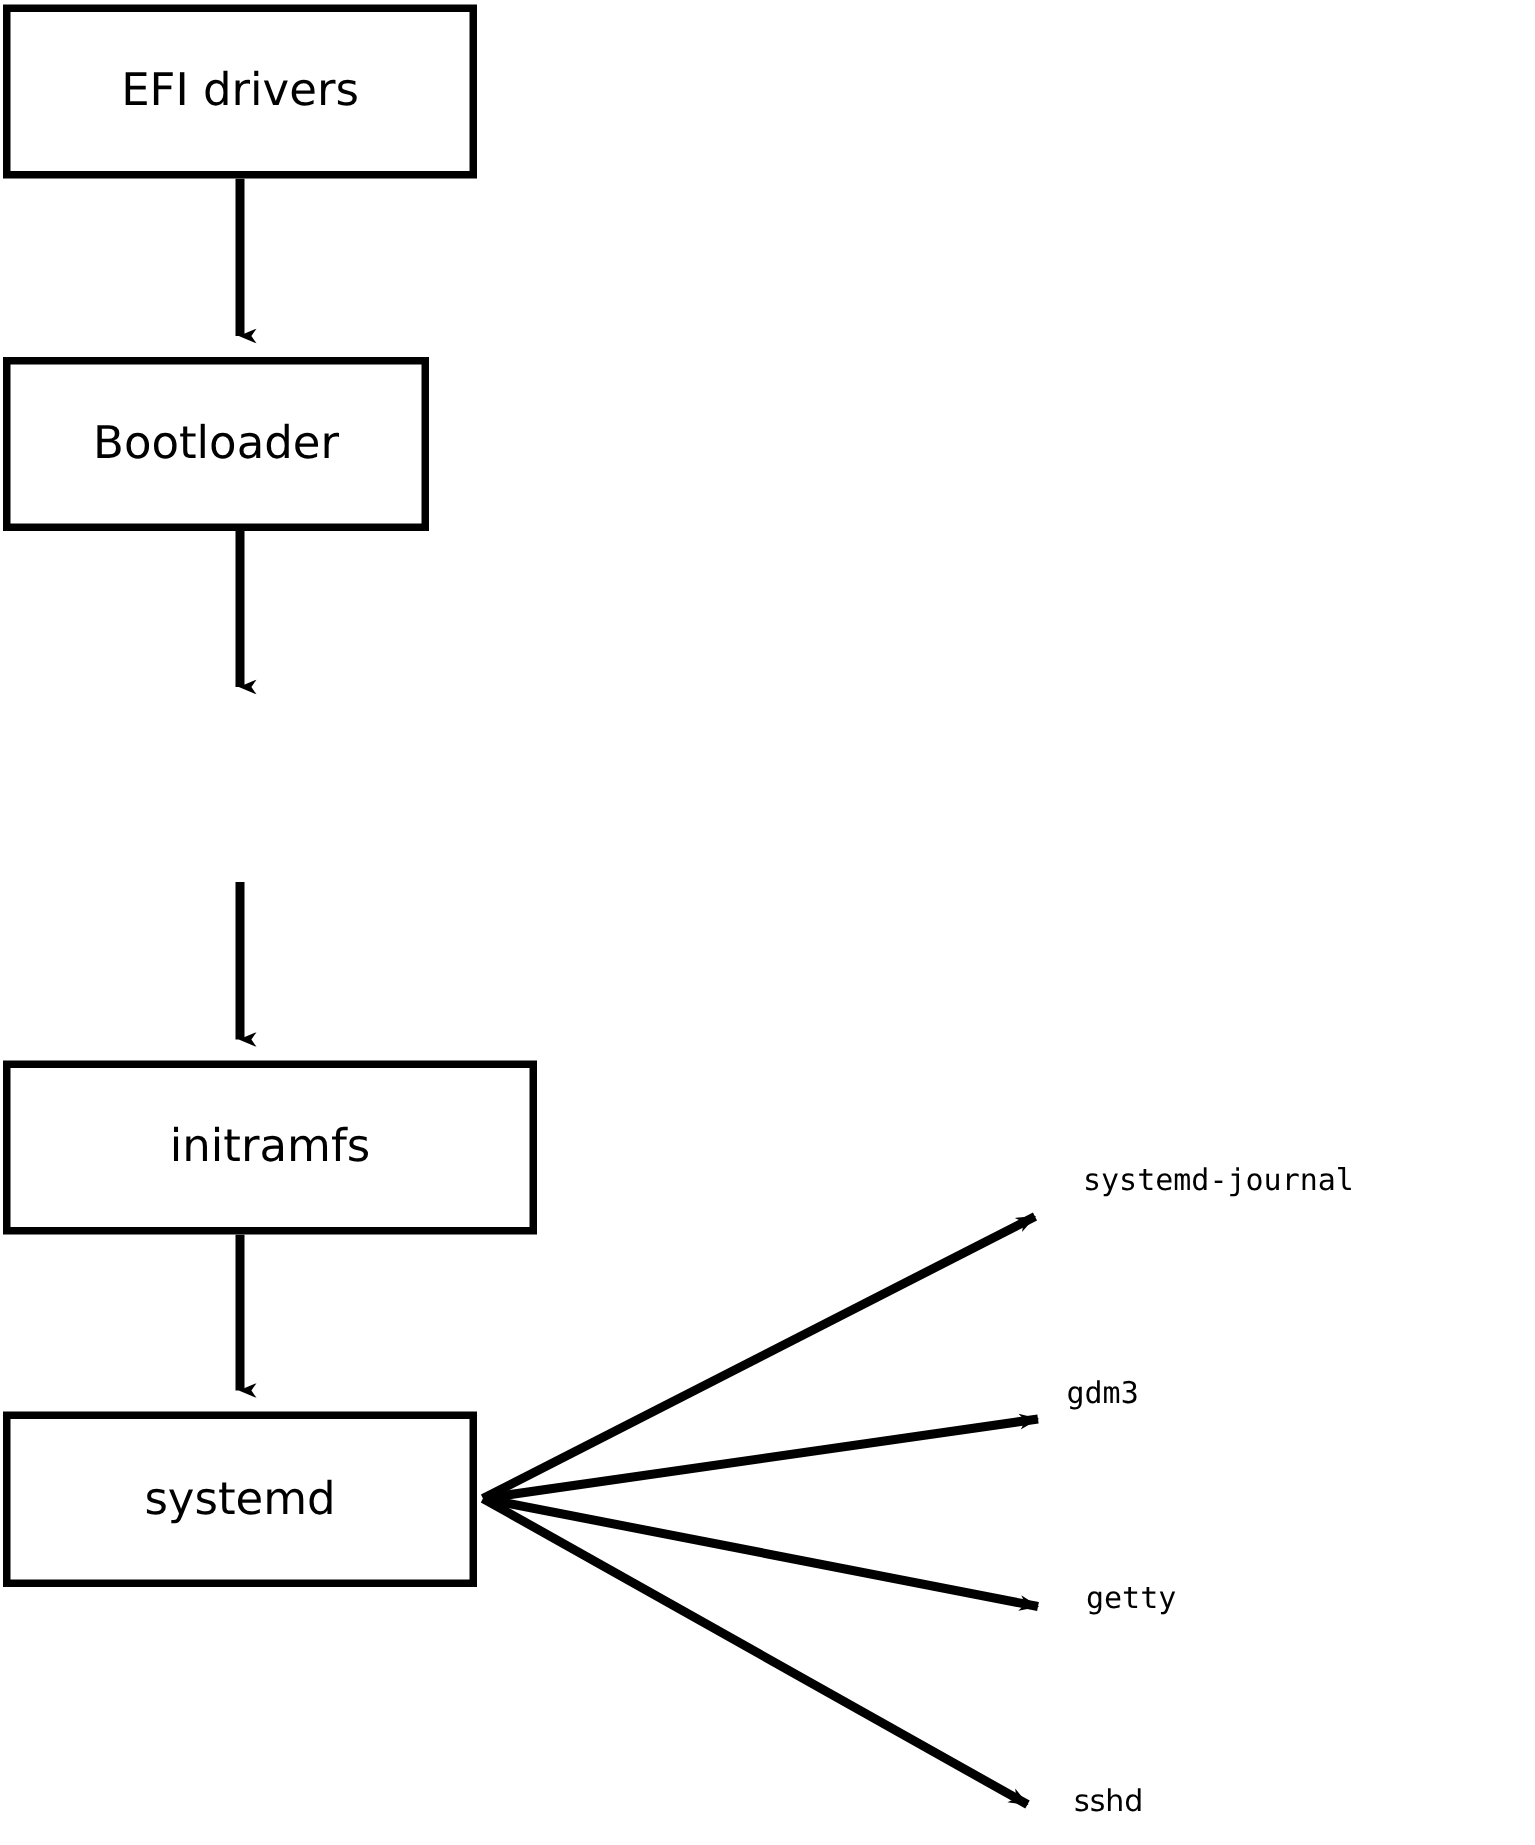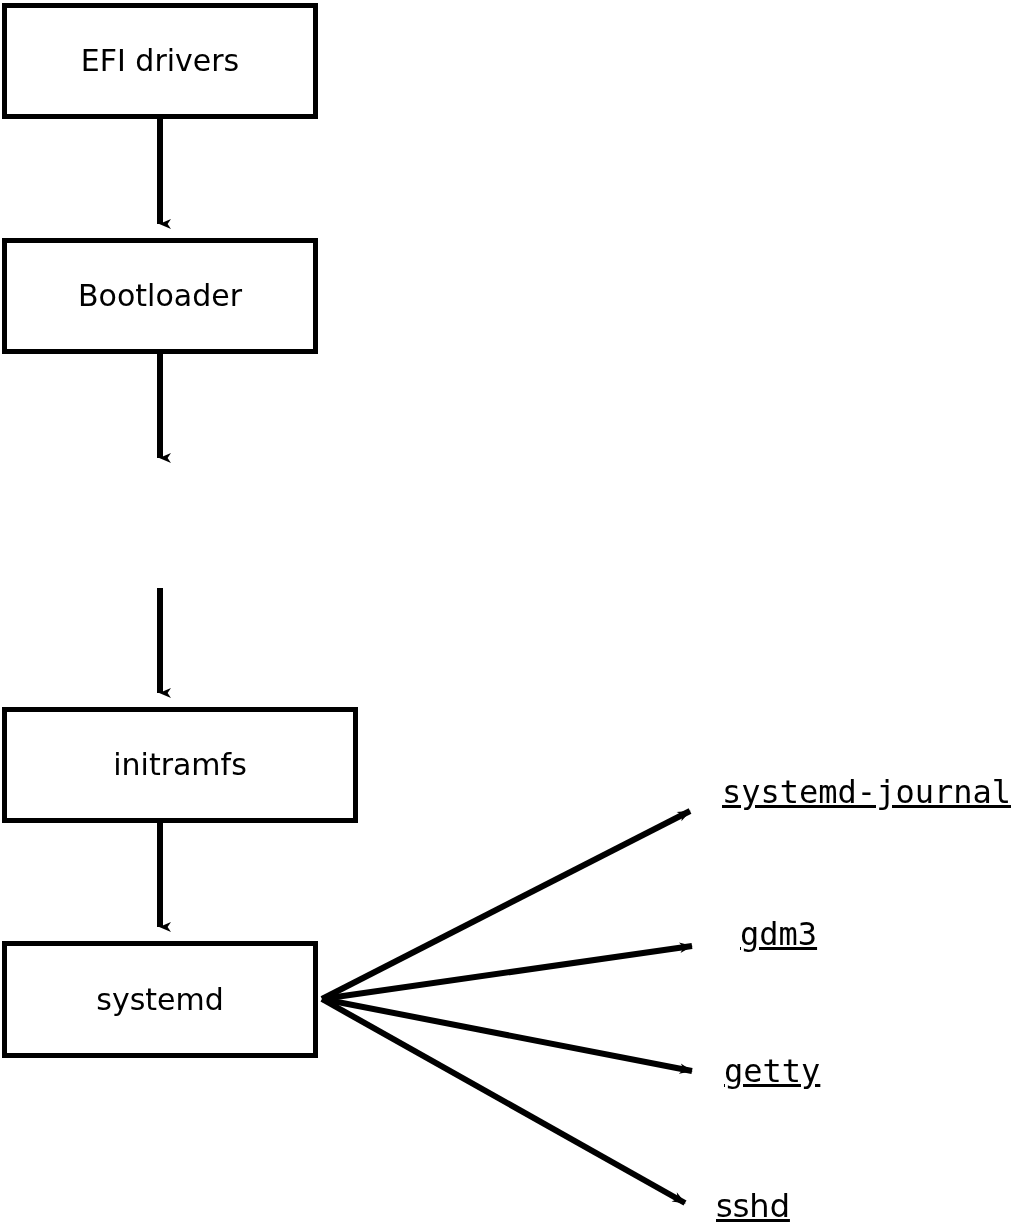--- a/index.html
+++ b/index.html
@@ -33,25 +33,24 @@
   }
   .caption {
     position: absolute;
     font-family: "DejaVu Sans", sans-serif;
     font-size: 27px;
     color: #000000;
     white-space: nowrap;
   }
   .leaf-label {
     position: absolute;
-    font-size: 32px;
+    font-size: 20px;
     color: #000000;
     white-space: nowrap;
     line-height: 1;
-    text-decoration: underline;
   }
   .leaf-label.mono {
     font-family: "DejaVu Sans Mono", monospace;
   }
   .leaf-label.sans {
     font-family: "DejaVu Sans", sans-serif;
   }
   svg.arrow-layer {
     position: absolute;
     left: 0;
@@ -100,35 +99,35 @@
     </g>
     <g>
       <line x1="322" y1="999" x2="685" y2="1203" stroke="#000000" stroke-width="6" marker-end="url(#fhead)"></line>
     </g>
   </svg>
 
   <div class="flow-box" style="left:2px; top:3px; width:316px; height:116px;">
     <span class="flow-box-label">EFI drivers</span>
   </div>
 
-  <div class="flow-box" style="left:2px; top:238px; width:316px; height:116px;">
+  <div class="flow-box" style="left:2px; top:238px; width:284px; height:116px;">
     <span class="flow-box-label">Bootloader</span>
   </div>
 
 
   <div class="flow-box" style="left:2px; top:707px; width:356px; height:116px;">
     <span class="flow-box-label">initramfs</span>
   </div>
 
   <div class="flow-box" style="left:2px; top:941px; width:316px; height:117px;">
     <span class="flow-box-label">systemd</span>
   </div>
 
 
   <div class="leaf-label mono" style="left:722px; top:776px;">systemd-journal</div>
 
-  <div class="leaf-label mono" style="left:740px; top:918px;">gdm3</div>
+  <div class="leaf-label mono" style="left:711px; top:918px;">gdm3</div>
 
   <div class="leaf-label mono" style="left:724px; top:1055px;">getty</div>
 
   <div class="leaf-label sans" style="left:716px; top:1190px;text-align:center;">sshd</div>
 
 </div>
 
 </body></html>

